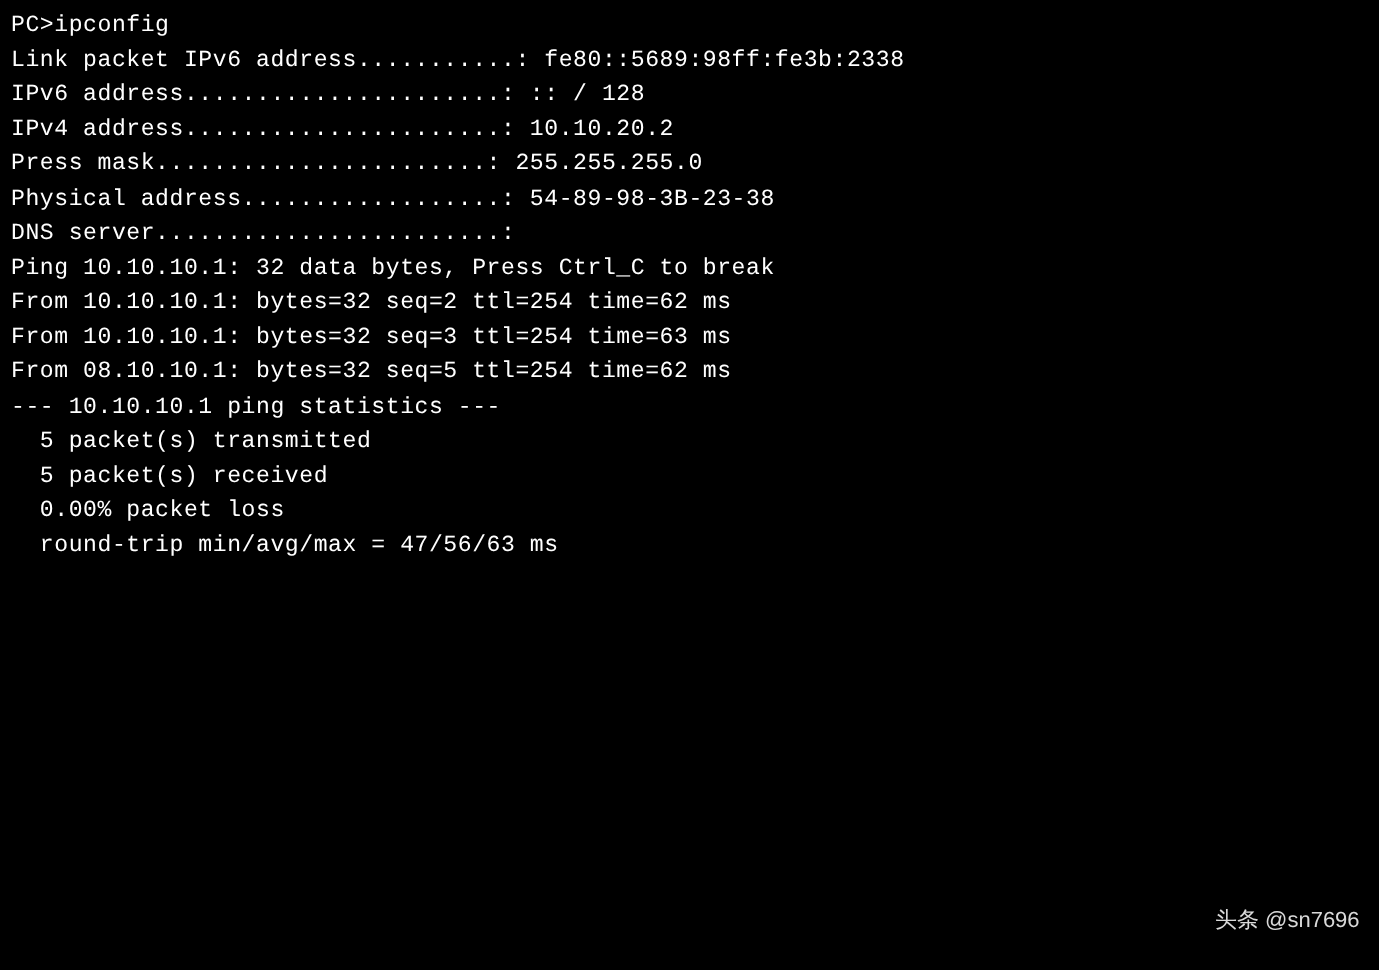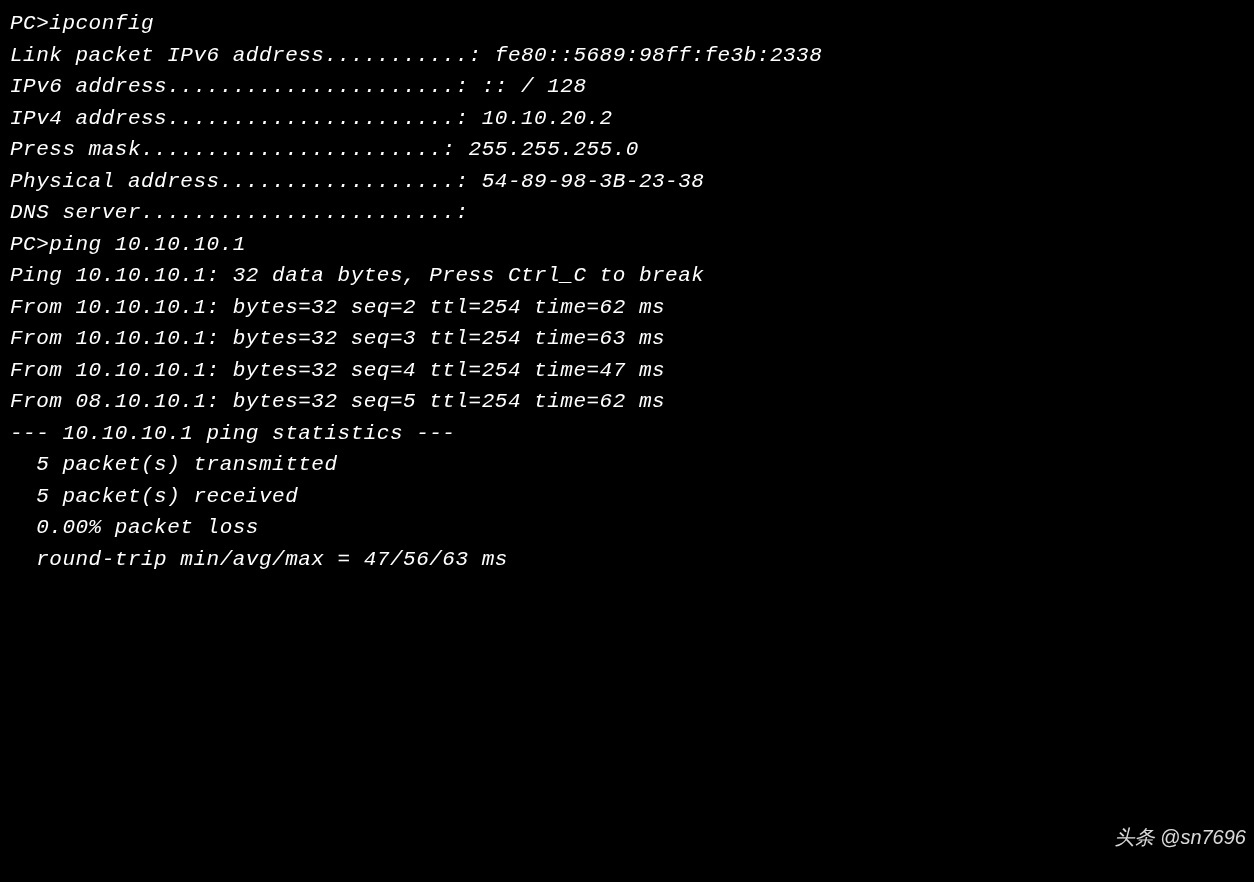--- a/index.html
+++ b/index.html
@@ -1,40 +1,39 @@
 <!DOCTYPE html>
 <html><head>
   <meta charset="utf-8">
   <style>
     * {
       margin: 0;
       padding: 0;
       box-sizing: border-box;
-      font-style: italic;
     }
     body {
       background-color: #000000;
       color: #ffffff;
       font-family: "Courier New", Courier, monospace;
       font-size: 21px;
       line-height: 1.5;
       padding: 8px 10px;
       width: 1254px;
       height: 882px;
       letter-spacing: 0.5px;
       position: relative;
       overflow: hidden;
     }
     .terminal-line {
       white-space: pre;
     }
     .watermark {
       position: absolute;
       bottom: 30px;
-      right: 8px;
+      right: 18px;
       font-family: Arial, "Microsoft YaHei", sans-serif;
       font-size: 20px;
       color: #ffffff;
       opacity: 0.85;
       letter-spacing: 0;
       margin-left: 31px;
     }
   </style>
 </head>
 <body>
@@ -42,26 +41,24 @@
 <div>
   <div class="terminal-line">PC&gt;ipconfig</div>
   <div class="terminal-line"></div>
   <div class="terminal-line">Link packet IPv6 address...........: fe80::5689:98ff:fe3b:2338</div>
   <div class="terminal-line">IPv6 address......................: :: / 128</div>
   <div class="terminal-line">IPv4 address......................: 10.10.20.2</div>
   <div class="terminal-line">Press mask.......................: 255.255.255.0</div>
   <div class="terminal-line">Physical address..................: 54-89-98-3B-23-38</div>
   <div class="terminal-line">DNS server........................:</div>
   <div class="terminal-line"></div>
-  <div class="terminal-line">PC&gt;ping 10.10.10.1</div>
   <div class="terminal-line"></div>
   <div class="terminal-line">Ping 10.10.10.1: 32 data bytes, Press Ctrl_C to break</div>
   <div class="terminal-line">From 10.10.10.1: bytes=32 seq=2 ttl=254 time=62 ms</div>
   <div class="terminal-line">From 10.10.10.1: bytes=32 seq=3 ttl=254 time=63 ms</div>
-  <div class="terminal-line">From 10.10.10.1: bytes=32 seq=4 ttl=254 time=47 ms</div>
   <div class="terminal-line">From 08.10.10.1: bytes=32 seq=5 ttl=254 time=62 ms</div>
   <div class="terminal-line"></div>
   <div class="terminal-line">--- 10.10.10.1 ping statistics ---</div>
   <div class="terminal-line">  5 packet(s) transmitted</div>
   <div class="terminal-line">  5 packet(s) received</div>
   <div class="terminal-line">  0.00% packet loss</div>
   <div class="terminal-line">  round-trip min/avg/max = 47/56/63 ms</div>
   <div class="terminal-line"></div>
 </div>
 

